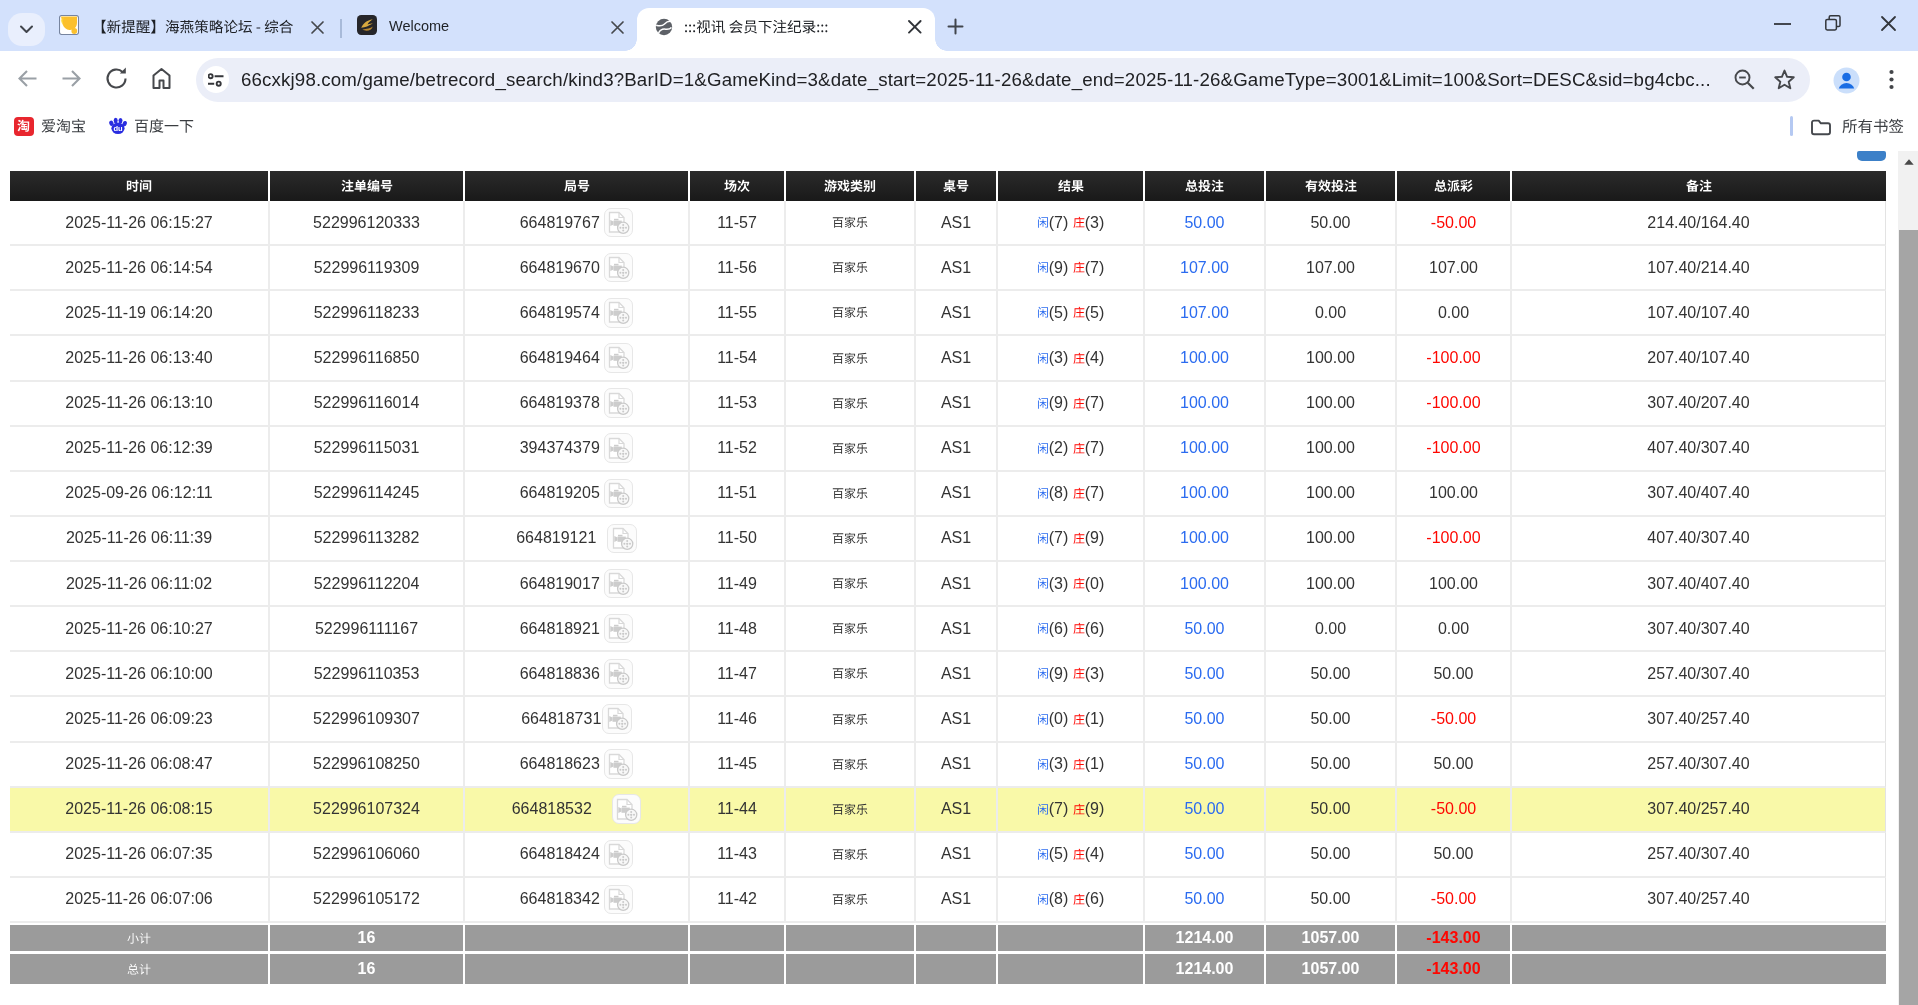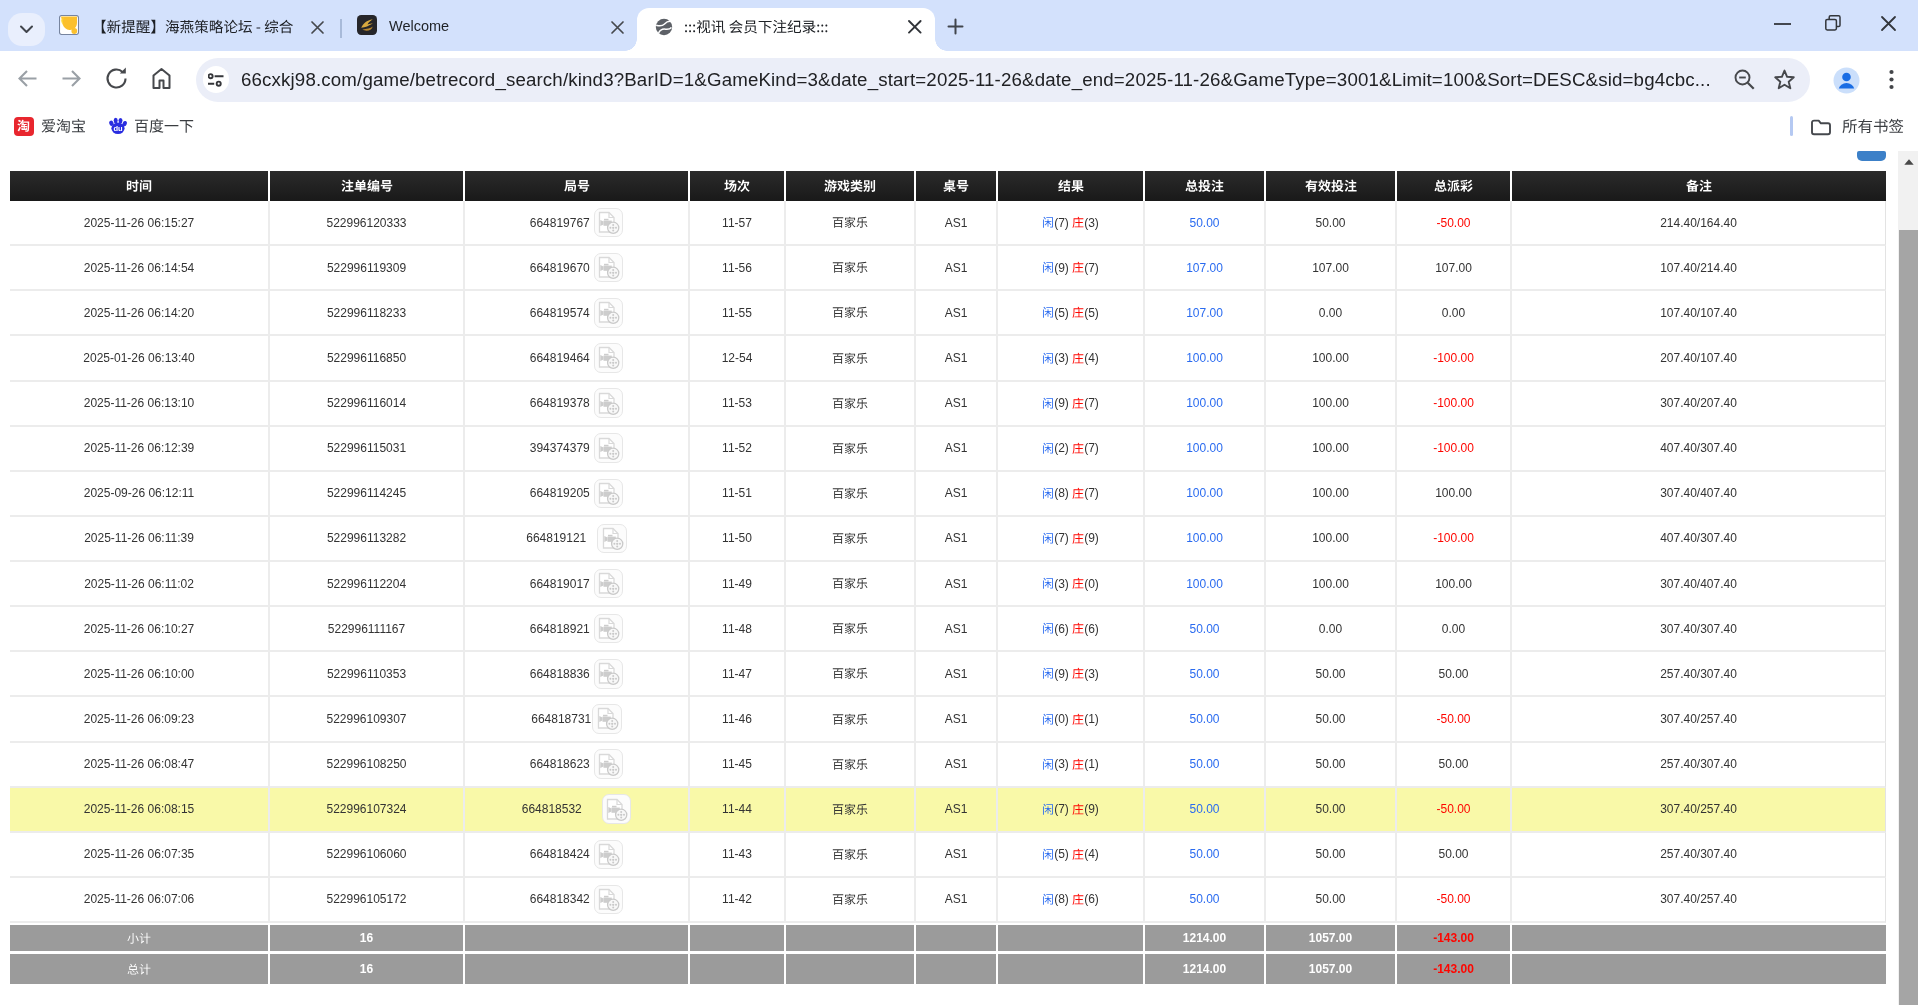--- a/index.html
+++ b/index.html
@@ -1,21 +1,21 @@
 <!DOCTYPE html>
 <html><head><meta charset="utf-8"><style>
 *{margin:0;padding:0;box-sizing:border-box}
 html,body{width:1918px;height:1005px;overflow:hidden;background:#fff;font-family:"Liberation Sans",sans-serif}
 .abs{position:absolute}
 #tabstrip{position:absolute;left:0;top:0;width:1918px;height:51px;background:#d3e1fc}
 #toolbar{position:absolute;left:0;top:51px;width:1918px;height:54px;background:#fff}
 #bookbar{position:absolute;left:0;top:105px;width:1918px;height:43px;background:#fff}
 .cc{display:flex;align-items:center;justify-content:center}
 #btable{position:absolute;left:10px;top:171px;width:1876px}
-table{border-collapse:separate;border-spacing:0;table-layout:fixed;width:1876px;font-size:12px;color:#333}
+table{border-collapse:separate;border-spacing:0;table-layout:fixed;width:1876px;font-size:16px;color:#333}
 td{text-align:center;vertical-align:middle;overflow:hidden;white-space:nowrap}
 thead td{background:linear-gradient(#2b2b2b,#191919);height:30px;border-right:2px solid #fff}
 thead td:last-child{border-right:none}
 thead .cc{transform:translateY(0px)}
 tbody td{background:#fff;border-bottom:2px solid #ececec;border-right:2px solid #ececec}
 tbody td:last-child{border-right:1px solid #e3e3e3}
 tbody tr{height:45.125px}
 tr.hl td{background:#f9f9a8}
 tfoot td{background:#9b9b9b;color:#fff;font-weight:bold;border-right:2px solid #fff}
 tfoot td:last-child{border-right:none}
@@ -373,21 +373,21 @@
               </svg>
               <span>(7)</span>
             </div>
           </td>
           <td style="color:#2a6bf0">107.00</td>
           <td>107.00</td>
           <td>107.00</td>
           <td>107.40/214.40</td>
         </tr>
 <tr>
-<td>2025-11-26 06:14:20</td>
+<td>2025-11-19 06:14:20</td>
           <td>522996118233</td>
 <td>
             <div class="cc">
               <span style="margin-right:4px">664819574</span>
               <span class="vbtn">
                 <svg width="27" height="27" viewBox="0 0 27 27">
 <path d="M4.5 3.5h9.5l5 5v14.5H4.5z" fill="#fff" stroke="#d9d9d9" stroke-width="1.3"></path>
 <path d="M14 3.7V8.5h4.9" fill="none" stroke="#d9d9d9" stroke-width="1.2"></path>
 <path d="M9 9.8h4.5v1.6H9z" fill="#cdcdcd"></path>
 <path d="M8.5 11.6h8.3v5.2H8.5z" fill="#cdcdcd"></path>
@@ -423,21 +423,21 @@
               </svg>
               <span>(5)</span>
             </div>
           </td>
           <td style="color:#2a6bf0">107.00</td>
           <td>0.00</td>
           <td>0.00</td>
           <td>107.40/107.40</td>
         </tr>
 <tr>
-<td>2025-01-26 06:13:40</td>
+<td>2025-11-26 06:13:40</td>
           <td>522996116850</td>
 <td>
             <div class="cc">
               <span style="margin-right:4px">664819464</span>
               <span class="vbtn">
                 <svg width="27" height="27" viewBox="0 0 27 27">
 <path d="M4.5 3.5h9.5l5 5v14.5H4.5z" fill="#fff" stroke="#d9d9d9" stroke-width="1.3"></path>
 <path d="M14 3.7V8.5h4.9" fill="none" stroke="#d9d9d9" stroke-width="1.2"></path>
 <path d="M9 9.8h4.5v1.6H9z" fill="#cdcdcd"></path>
 <path d="M8.5 11.6h8.3v5.2H8.5z" fill="#cdcdcd"></path>
@@ -445,21 +445,21 @@
 <circle cx="18.2" cy="18.8" r="5.6" fill="#f8f8f8" stroke="#c9c9c9" stroke-width="1.3"></circle>
 <circle cx="18.2" cy="18.8" r="1.15" fill="#c9c9c9"></circle>
 <circle cx="18.2" cy="16" r="1" fill="#c9c9c9"></circle>
                   <circle cx="18.2" cy="21.6" r="1" fill="#c9c9c9"></circle>
 <circle cx="15.4" cy="18.8" r="1" fill="#c9c9c9"></circle>
                   <circle cx="21" cy="18.8" r="1" fill="#c9c9c9"></circle>
 </svg>
               </span>
             </div>
           </td>
-<td>12-54</td>
+<td>11-54</td>
           <td>
             <div class="cc">
               <svg width="36.0" height="12.7" viewBox="0 -10.80 36.00 12.72" style="display:block;">
                 <use href="#bjl" fill="#333"></use>
               </svg>
             </div>
           </td>
           <td>AS1</td>
 <td>
             <div class="cc">

